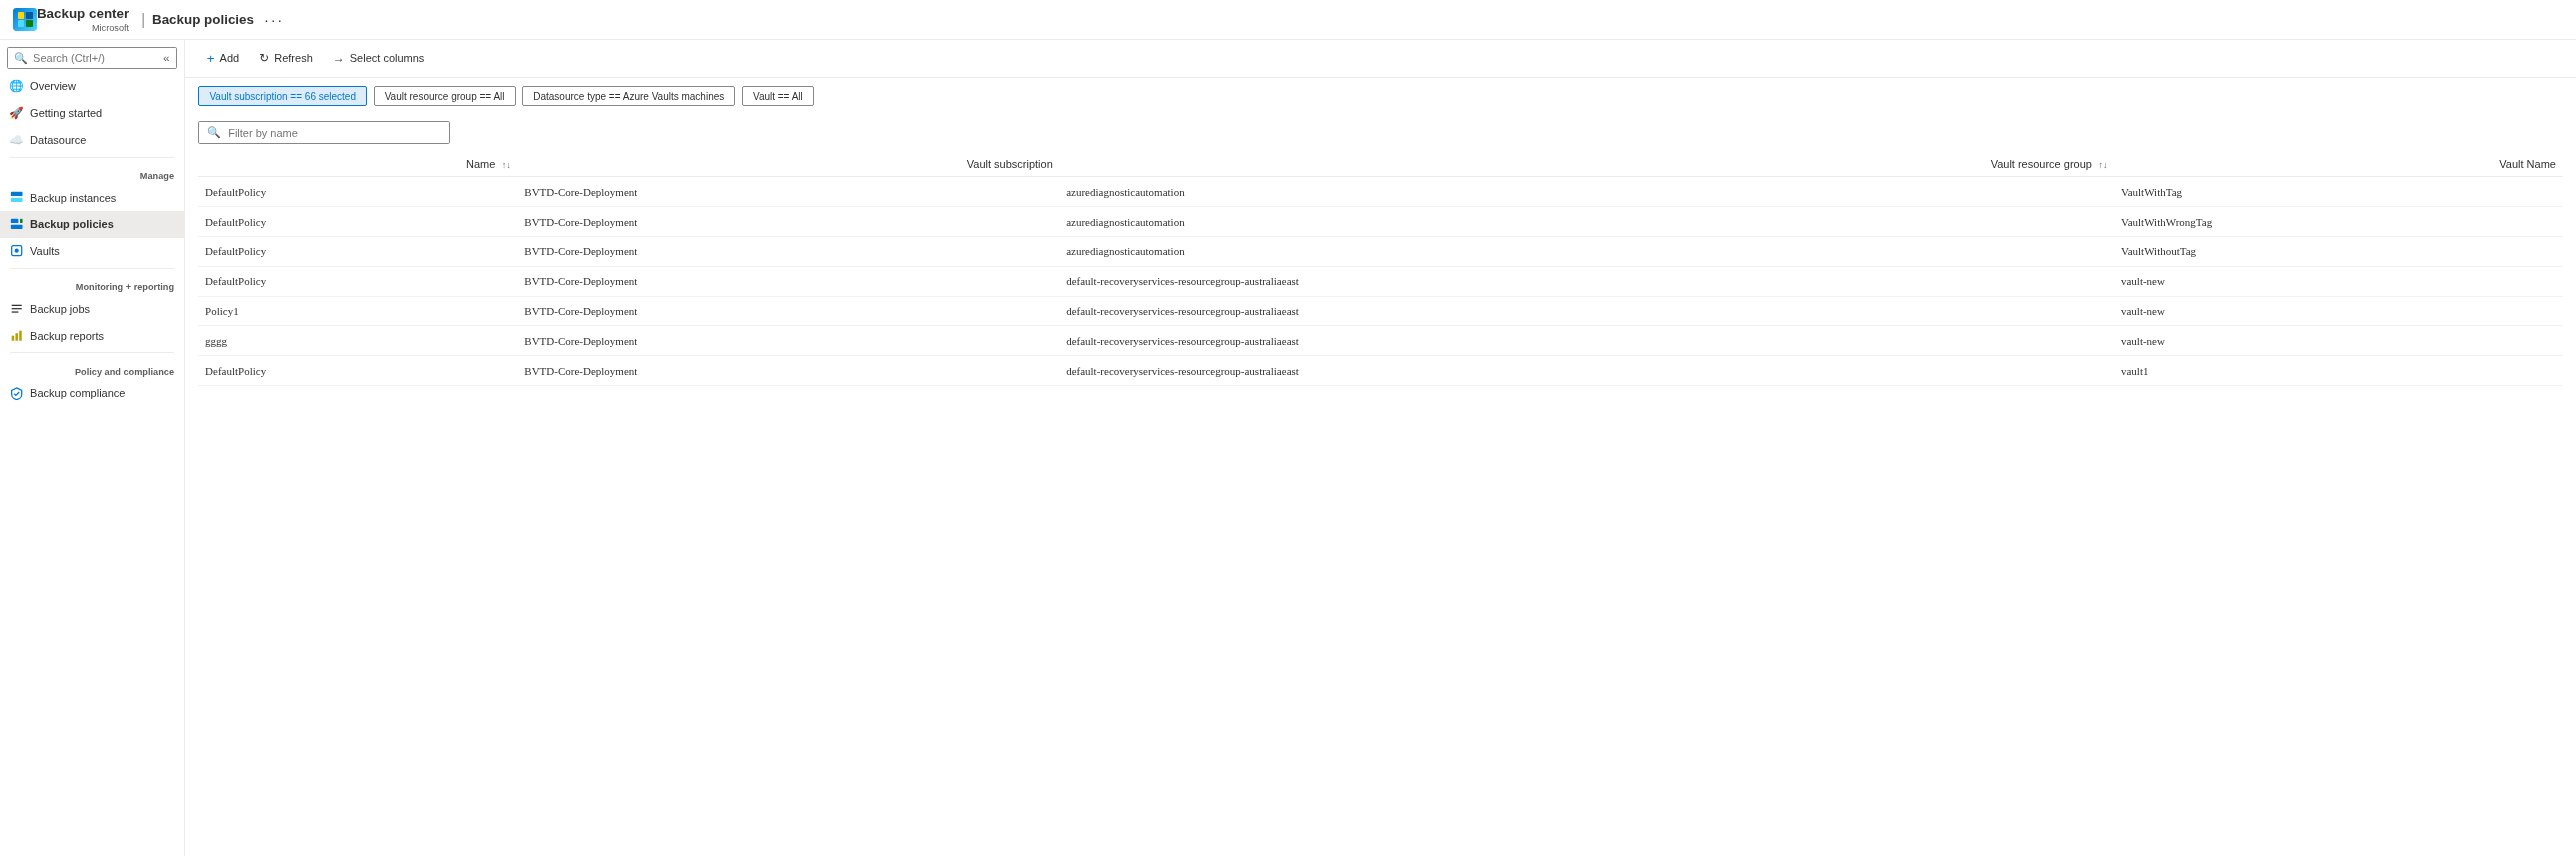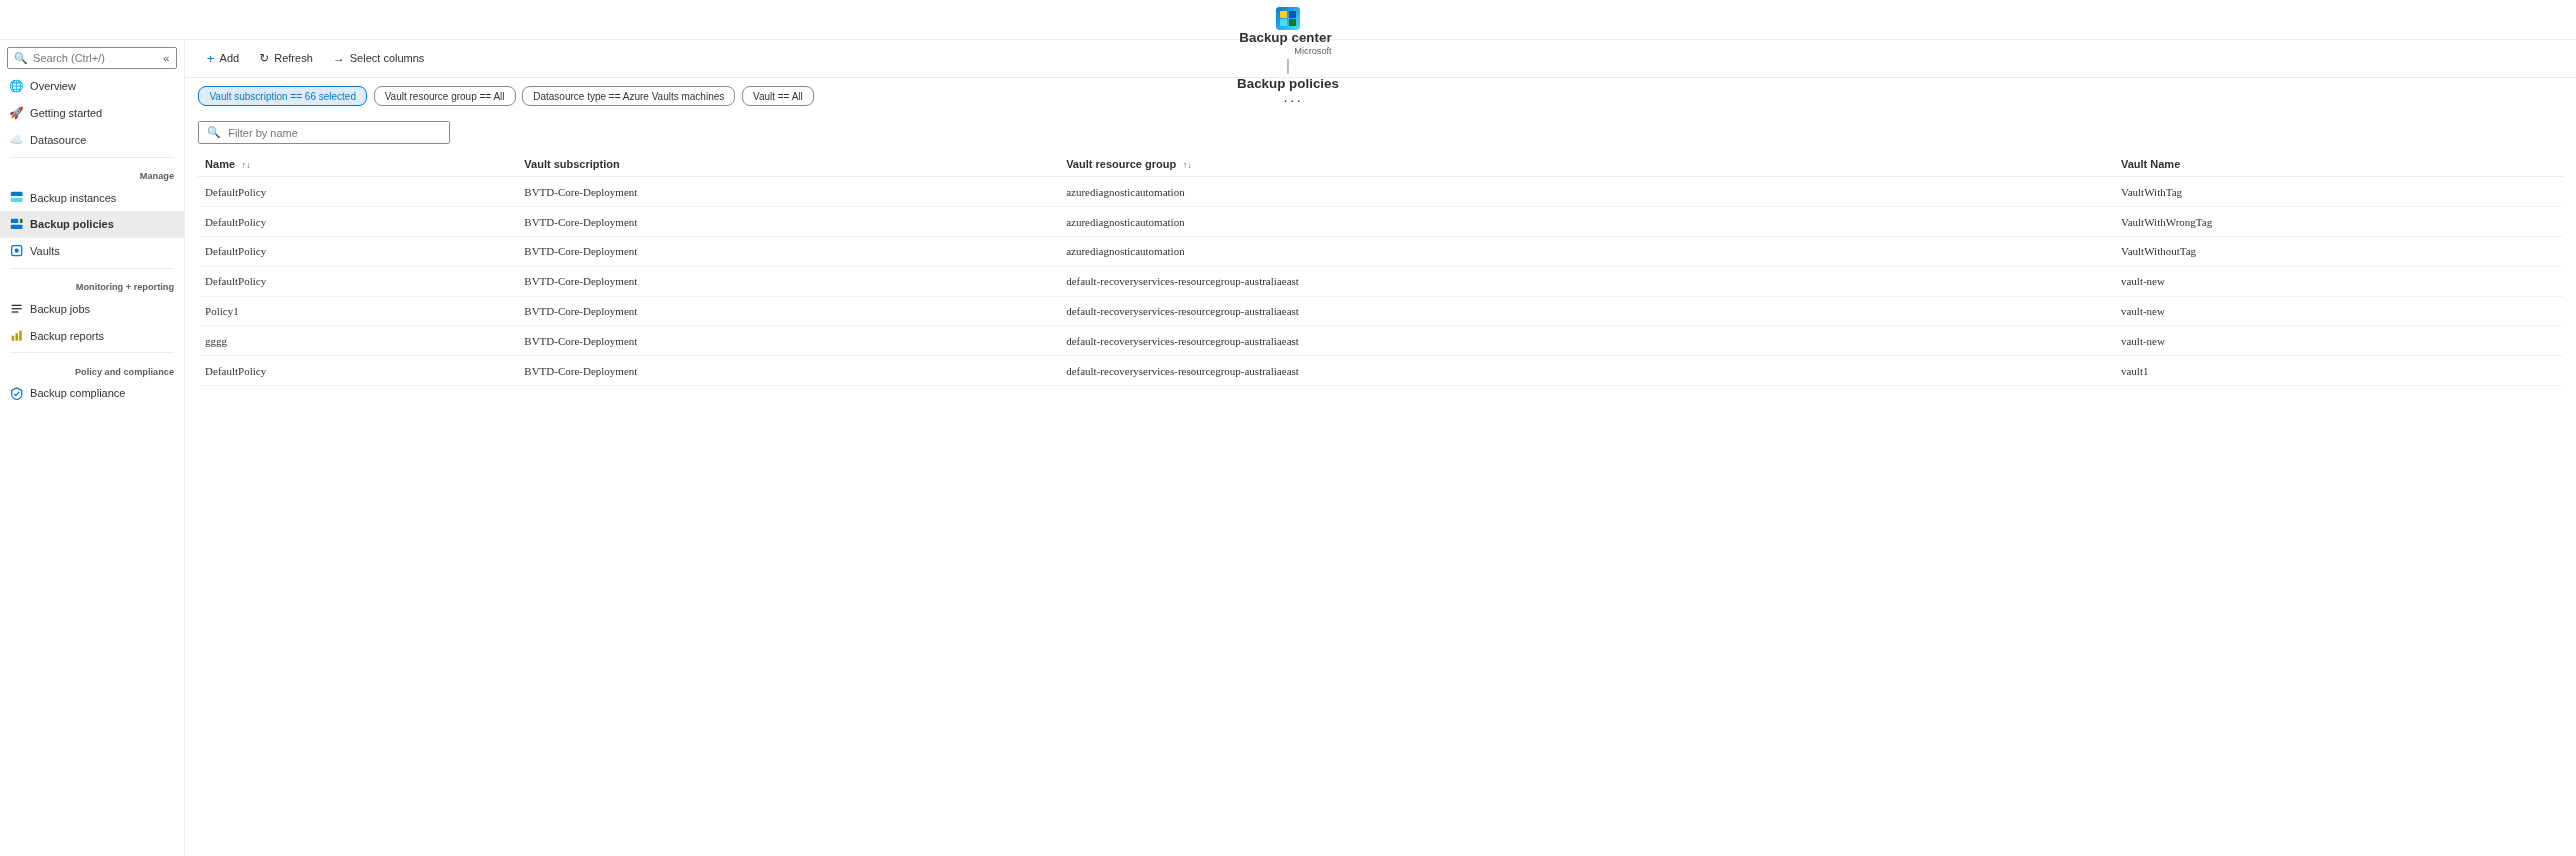--- a/index.html
+++ b/index.html
@@ -6,21 +6,20 @@
     body { background: #fff; color: #323130; font-size: 11px; display: flex; flex-direction: column; height: 100vh; overflow: hidden; }
 
     
     .header {
       display: flex;
       align-items: center;
       padding: 6.7px 13.4px;
       border-bottom: 0.8px solid #edebe9;
       height: 40px;
       flex-shrink: 0;
-      flex-direction: column;
     }
 
     
     .layout {
       display: flex;
       flex: 1;
       overflow: hidden;
     }
 
     
@@ -103,21 +102,21 @@
       align-items: center;
       padding: 8.4px 13.4px;
       gap: 6.7px;
       flex-shrink: 0;
       flex-wrap: wrap;
     }
     .filter-chip {
       display: flex; align-items: center;
       padding: 3.4px 10px;
       border: 0.8px solid #8a8886;
-      border-radius: 8px;
+      border-radius: 2px;
       font-size: 10px; color: #323130;
       cursor: pointer; background: #fff;
     }
     .filter-chip.active {
       background: #deecf9; border-color: #0078d4; color: #0078d4;
     }
 
     
     .filter-search-row {
       padding: 6.7px 13.4px;
@@ -146,24 +145,24 @@
       padding: 0 13.4px;
     }
     table {
       width: 100%;
       border-collapse: collapse;
     }
     thead tr {
       border-bottom: 1.7px solid #edebe9;
     }
     thead th {
-      text-align: left;
+      text-align: right;
       padding: 6.7px 6.7px;
       font-size: 11px;
-      font-weight: 700;
+      font-weight: 400;
       color: #323130;
       white-space: nowrap;
       cursor: pointer;
       user-select: none;
     }
     .sort-icon { font-size: 9.2px; color: #605e5c; margin-left: 3.4px; }
     tbody tr {
       border-bottom: 0.8px solid #f3f2f1;
     }
     tbody td {

